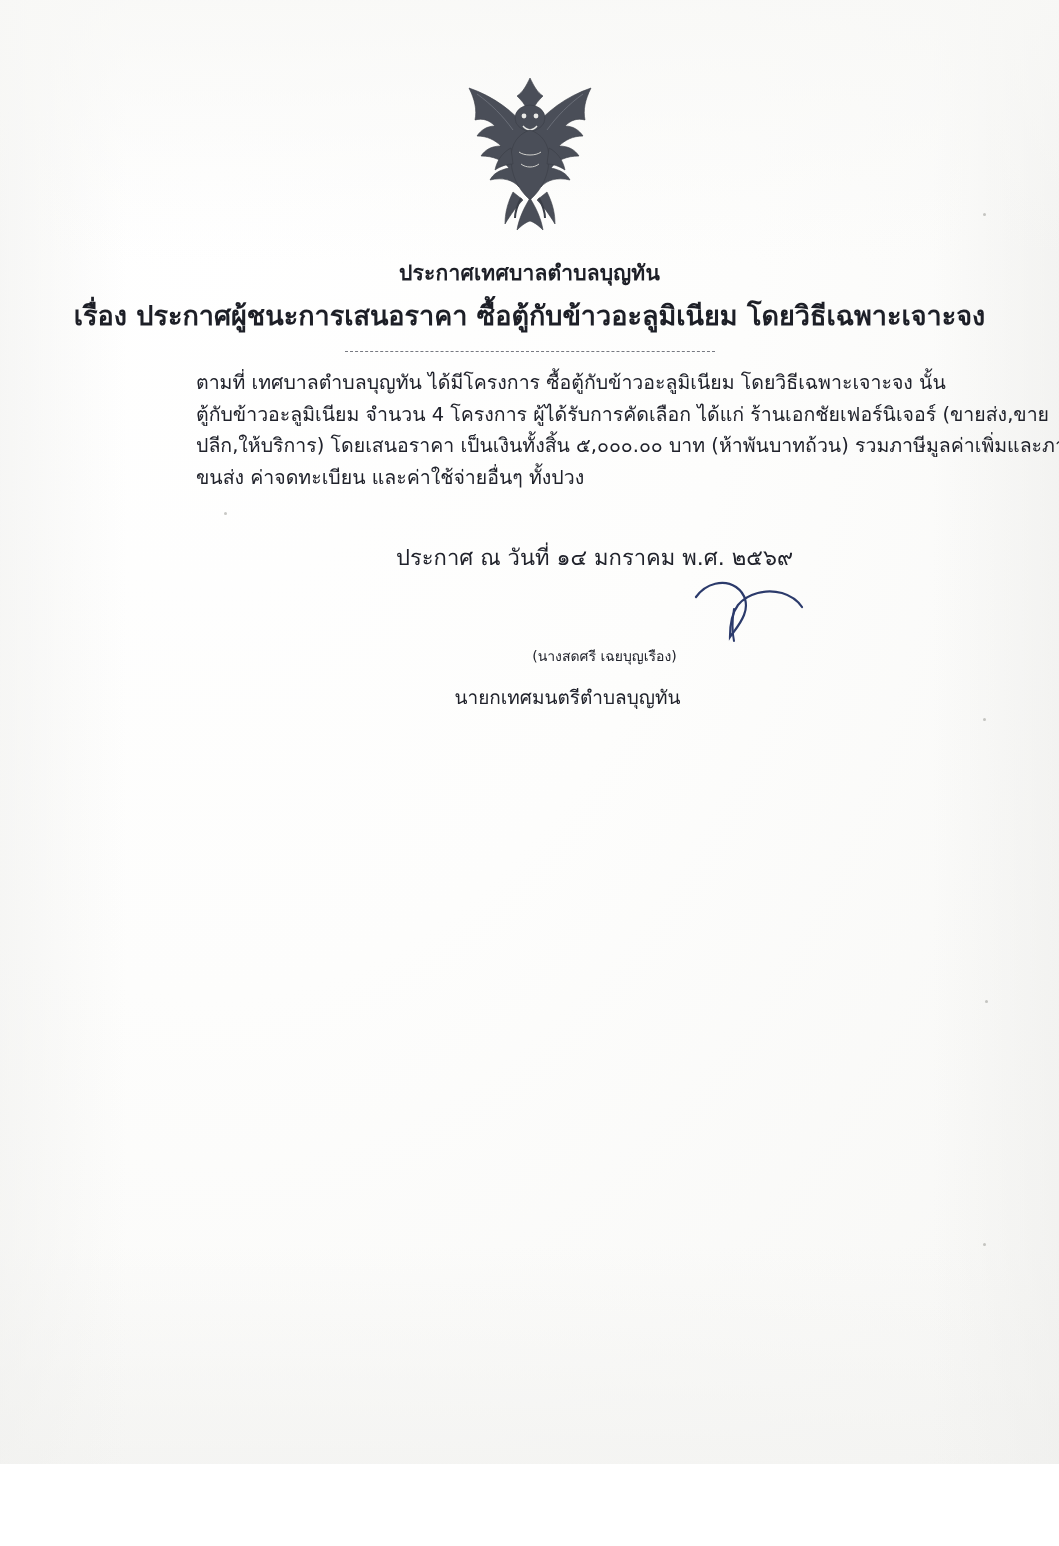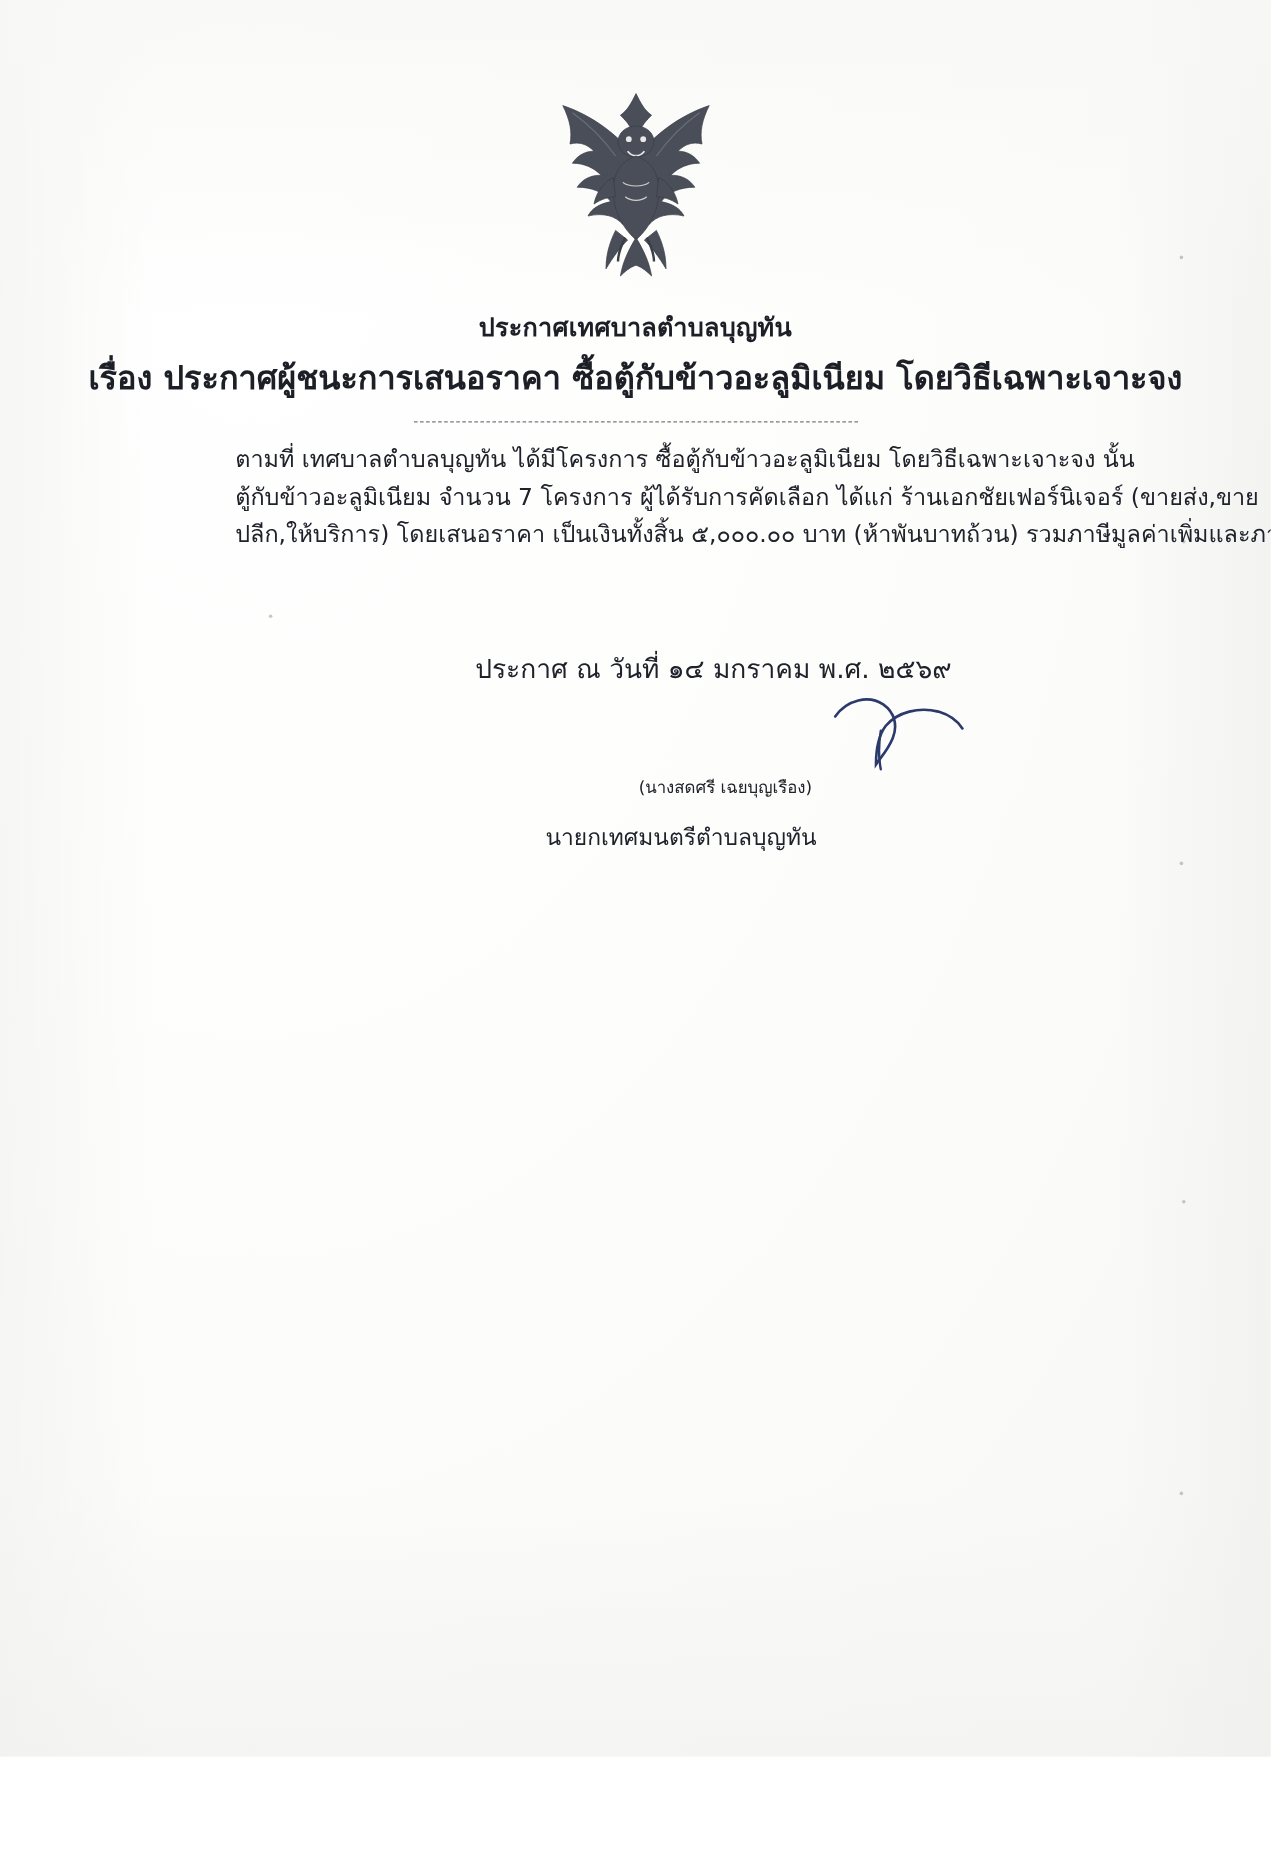--- a/index.html
+++ b/index.html
@@ -195,22 +195,23 @@
   </div>
 
   <div class="head-block">
     <div class="title-1">ประกาศเทศบาลตำบลบุญทัน</div>
     <div class="title-2">เรื่อง ประกาศผู้ชนะการเสนอราคา ซื้อตู้กับข้าวอะลูมิเนียม โดยวิธีเฉพาะเจาะจง</div>
     <div class="rule"></div>
   </div>
 
   <div class="body-block">
     <div class="body-line indent">ตามที่ เทศบาลตำบลบุญทัน ได้มีโครงการ ซื้อตู้กับข้าวอะลูมิเนียม โดยวิธีเฉพาะเจาะจง  นั้น</div>
-    <div class="body-line">ตู้กับข้าวอะลูมิเนียม จำนวน 7 โครงการ ผู้ได้รับการคัดเลือก ได้แก่ ร้านเอกชัยเฟอร์นิเจอร์  (ขายส่ง,ขาย</div>
+    <div class="body-line">ตู้กับข้าวอะลูมิเนียม จำนวน 4 โครงการ ผู้ได้รับการคัดเลือก ได้แก่ ร้านเอกชัยเฟอร์นิเจอร์  (ขายส่ง,ขาย</div>
     <div class="body-line">ปลีก,ให้บริการ) โดยเสนอราคา เป็นเงินทั้งสิ้น ๕,๐๐๐.๐๐ บาท (ห้าพันบาทถ้วน) รวมภาษีมูลค่าเพิ่มและภาษีอื่น ค่า</div>
+    <div class="body-line">ขนส่ง ค่าจดทะเบียน และค่าใช้จ่ายอื่นๆ ทั้งปวง</div>
   </div>
 
   <div class="date-line">ประกาศ ณ วันที่  ๑๔  มกราคม  พ.ศ. ๒๕๖๙</div>
 
   <svg class="signature" viewBox="0 0 120 70" aria-hidden="true">
     <path d="M6 22 C16 8 34 4 46 12 C56 19 58 30 54 40 C50 50 44 56 40 62 C40 50 42 38 48 30 C58 18 76 14 92 18 C102 21 108 26 112 32" fill="none" stroke="#2b3a6b" stroke-width="2.2" stroke-linecap="round"></path>
     <path d="M44 34 C42 46 42 56 44 66" fill="none" stroke="#2b3a6b" stroke-width="2" stroke-linecap="round"></path>
   </svg>
 
   <div class="sig-name">(นางสดศรี เฉยบุญเรือง)</div>

